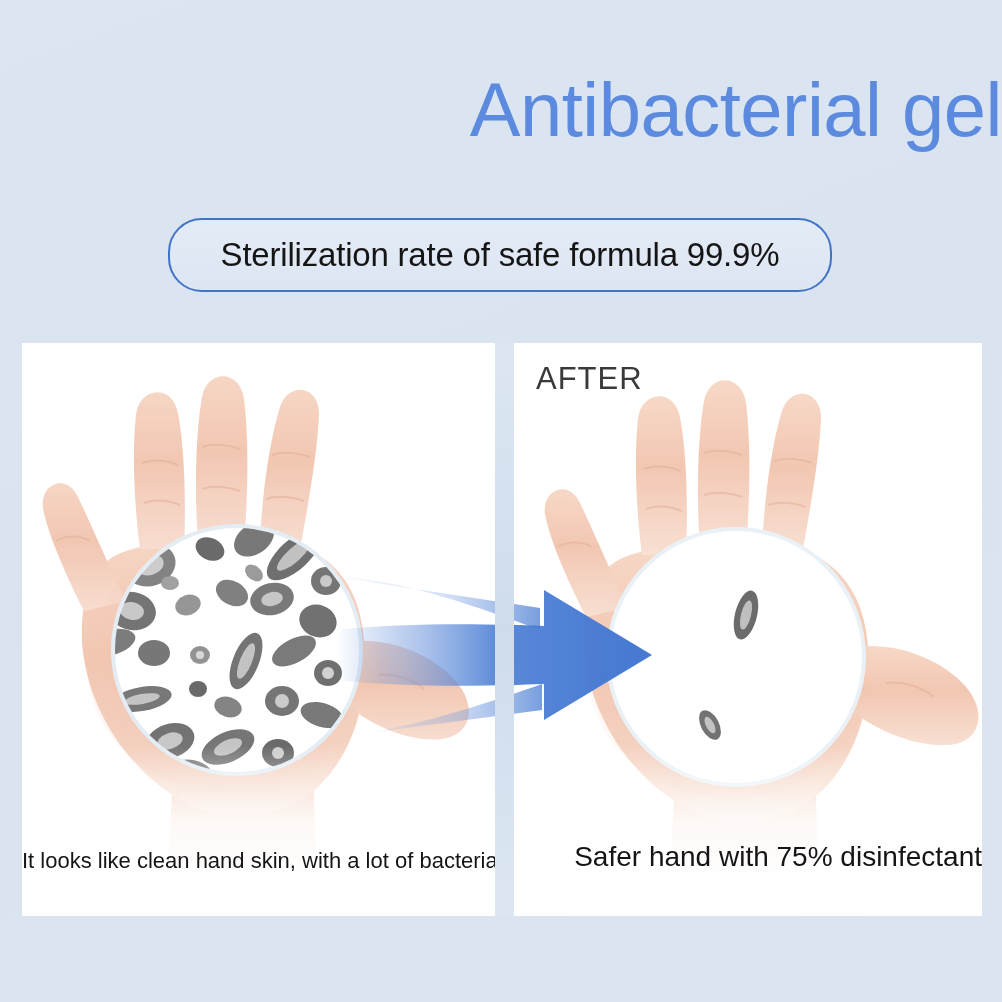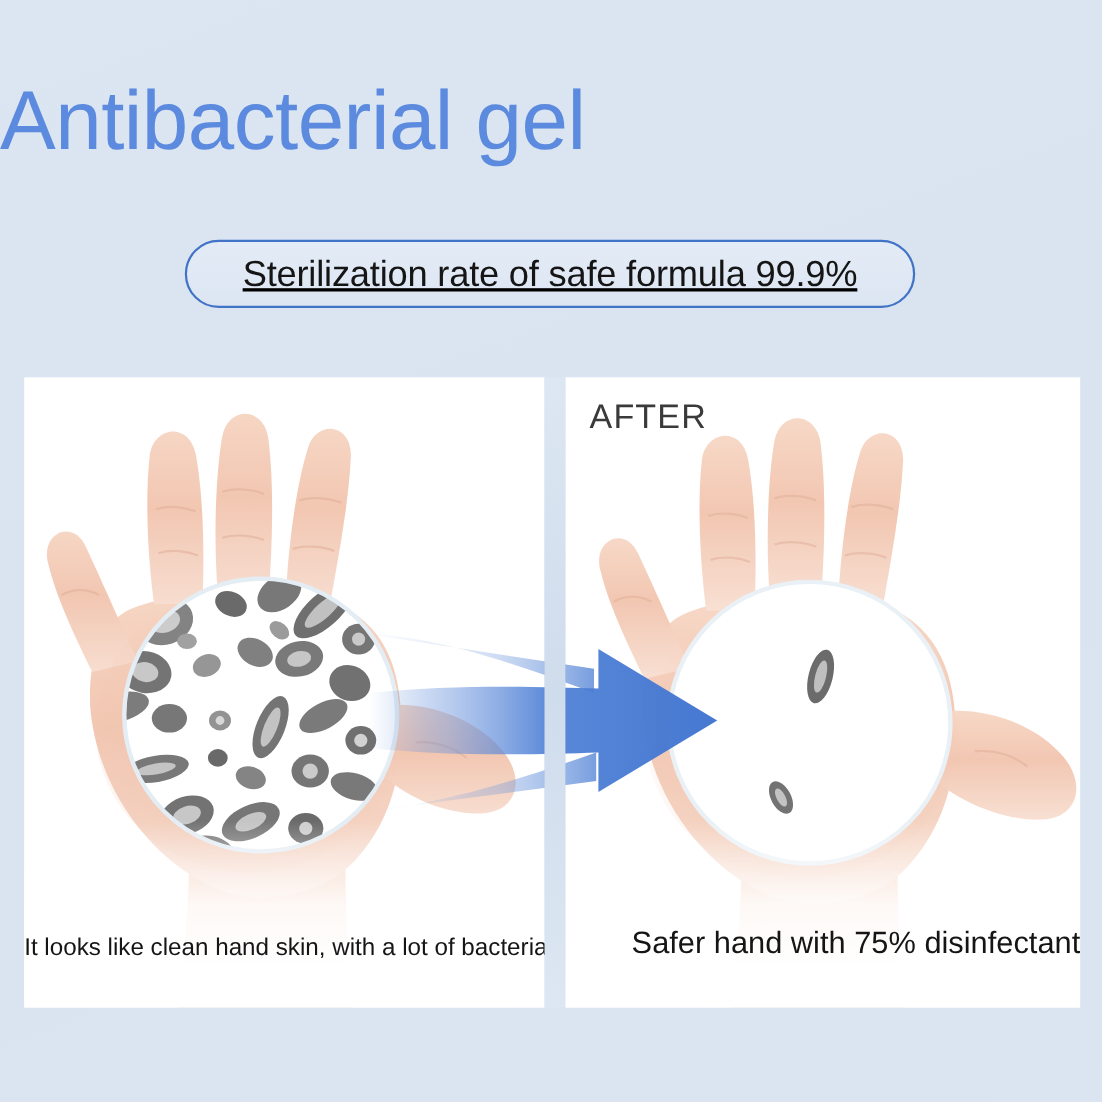--- a/index.html
+++ b/index.html
@@ -15,43 +15,42 @@
     background: linear-gradient(160deg, #dce6f3 0%, #d9e4f0 45%, #dae5f1 100%);
     font-family: "Liberation Sans", sans-serif;
   }
 
   
   #title {
     position: absolute;
     left: 0;
     top: 66px;
     width: 1002px;
-    text-align: left;
+    text-align: right;
     font-size: 76px;
     font-weight: 400;
     letter-spacing: -0.5px;
     color: #5b8ade;
     white-space: nowrap;
   }
 
   
   #subtitle-pill {
     position: absolute;
     left: 168px;
     top: 218px;
     width: 664px;
-    height: 62px;
+    height: 74px;
     box-sizing: border-box;
     border: 2px solid #4173c6;
     border-radius: 34px;
     background: linear-gradient(180deg, #e3ebf6 0%, #dce6f2 100%);
     display: flex;
     align-items: center;
     justify-content: center;
-    text-decoration: underline;
   }
   #subtitle-text {
     font-size: 33px;
     color: #151515;
     letter-spacing: -0.2px;
     white-space: nowrap;
   }
 
   
   .panel {

